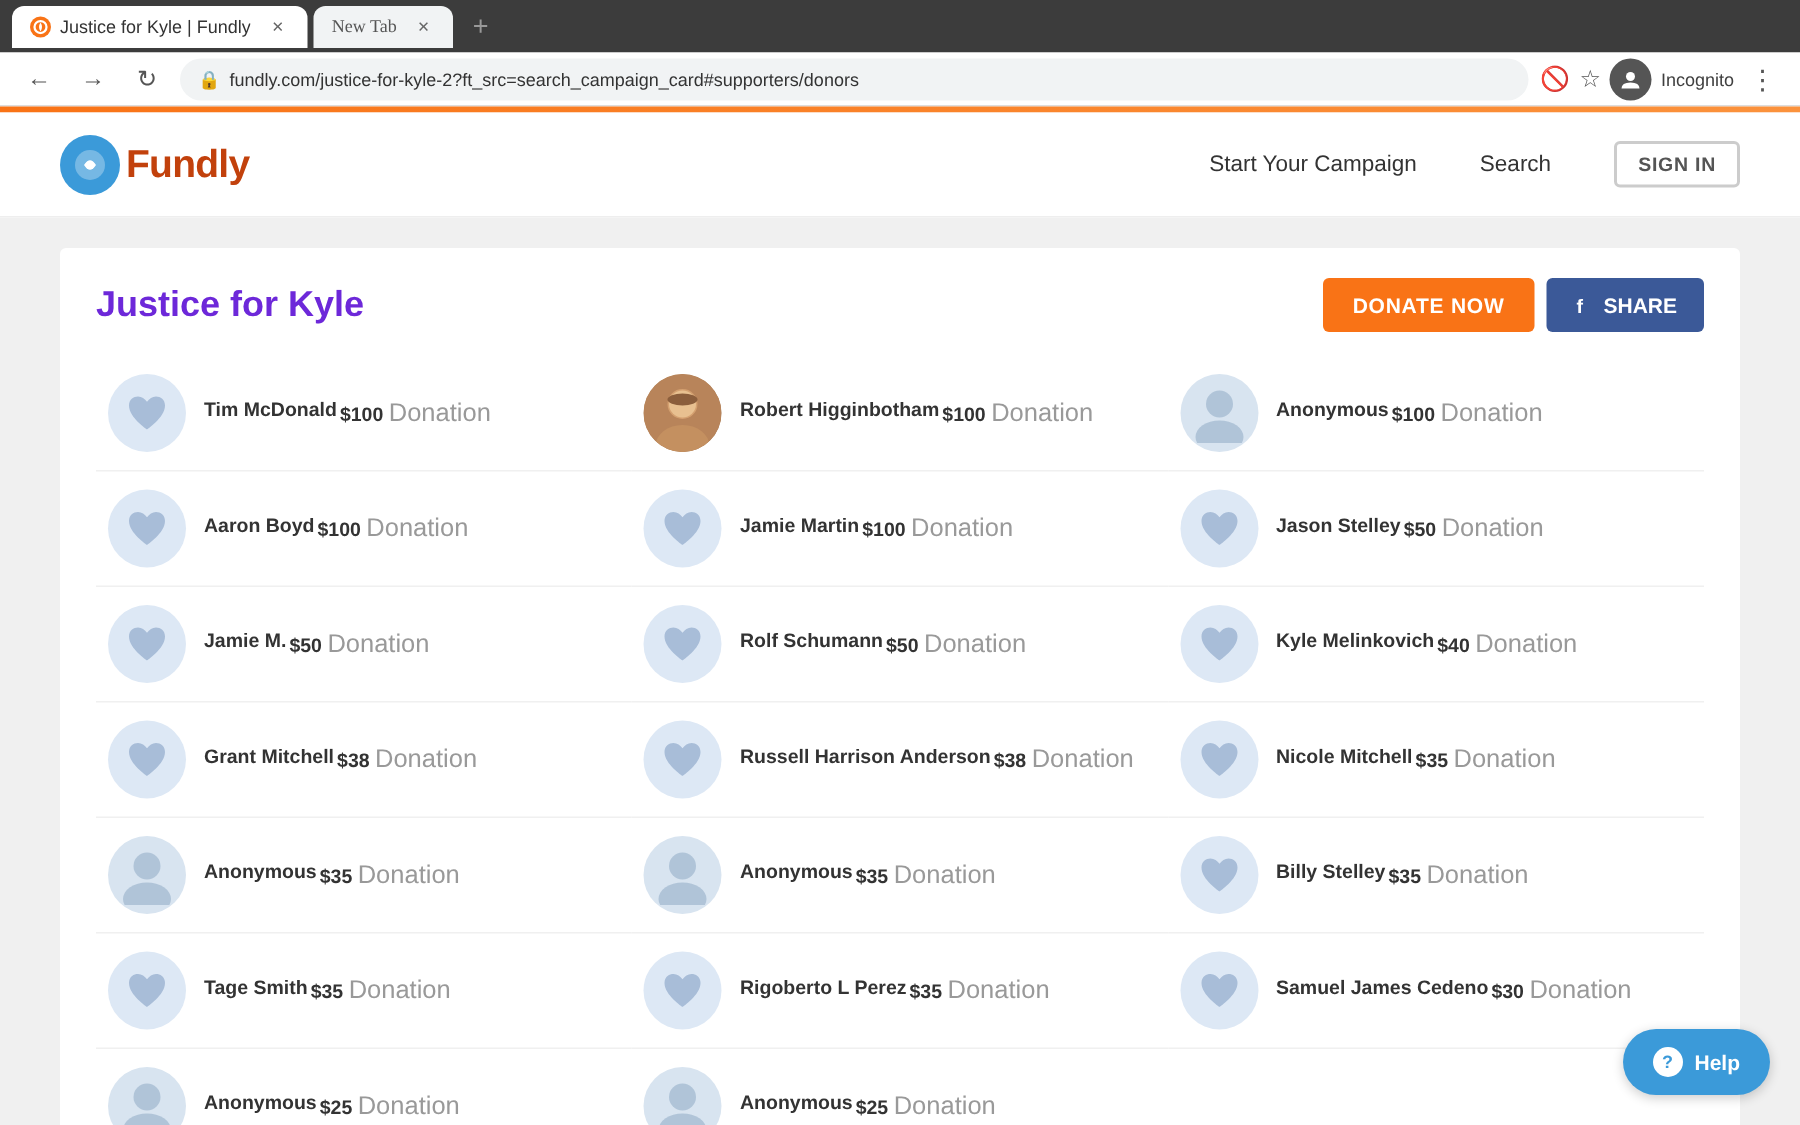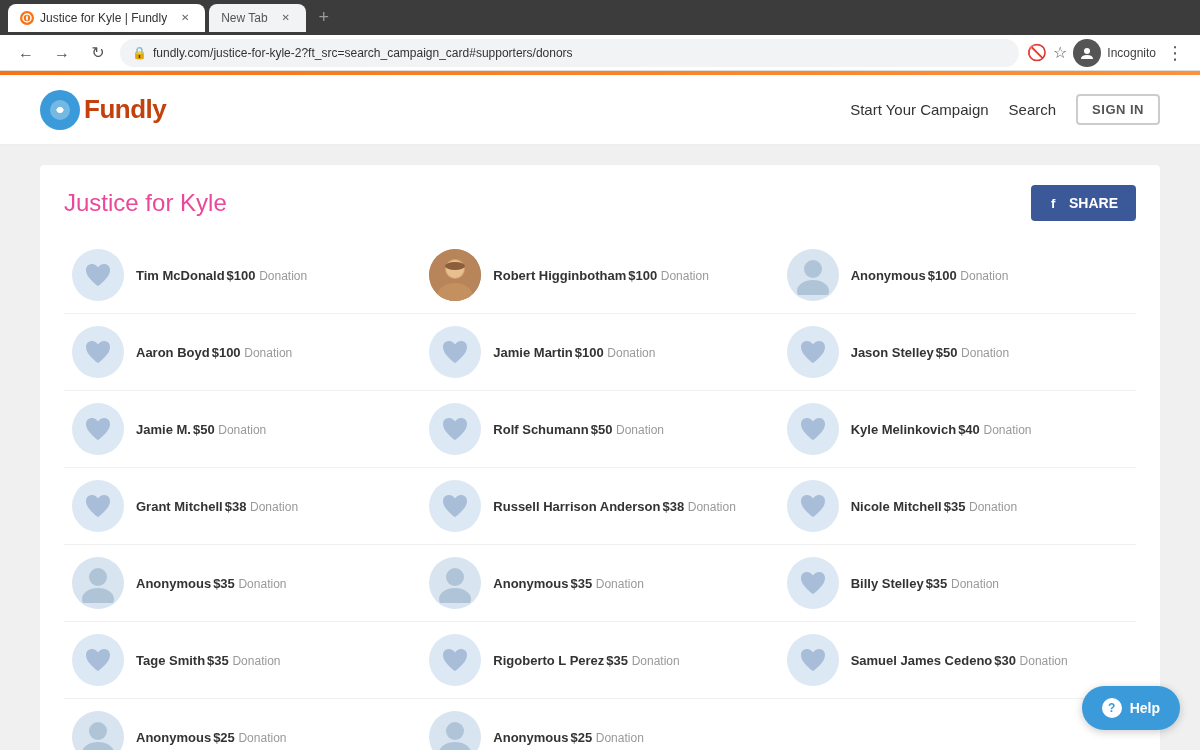--- a/index.html
+++ b/index.html
@@ -24,64 +24,64 @@
     .menu-btn { font-size: 18px; color: #555; cursor: pointer; padding: 4px; }
 
     
     .orange-bar { height: 4px; background: linear-gradient(to right, #f97316, #fb923c); }
 
     
     .site-header { background: white; height: 70px; display: flex; align-items: center; padding: 0 40px; border-bottom: 1px solid #eee; }
     .logo-area { display: flex; align-items: center; gap: 4px; }
     .logo-circle { width: 40px; height: 40px; background: #3b9ad9; border-radius: 50%; display: flex; align-items: center; justify-content: center; color: white; font-size: 18px; font-weight: bold; }
     .logo-text { font-size: 26px; font-weight: bold; color: #c2410c; letter-spacing: -0.5px; }
-    .header-nav { margin-left: auto; display: flex; align-items: center; gap: 20px; }
+    .header-nav { margin-left: auto; display: flex; align-items: center; gap: 42px; }
     .nav-link { font-size: 15px; color: #333; text-decoration: none; cursor: pointer; }
     .sign-in-btn { border: 2px solid #ccc; border-radius: 4px; padding: 6px 14px; font-size: 13px; font-weight: 600; color: #555; cursor: pointer; background: white; letter-spacing: 0.5px; }
 
     
     .page-content { background: #f0f0f0; padding: 20px 40px; height: calc(750px - 35px - 36px - 4px - 70px); overflow-y: auto; }
 
     
     .campaign-card { background: white; border-radius: 4px; padding: 20px 24px; }
     .campaign-header { display: flex; align-items: center; margin-bottom: 16px; }
-    .campaign-title { font-size: 24px; font-weight: normal; color: #ec4899; }
+    .campaign-title { font-size: 24px; font-weight: bold; color: #6d28d9; }
     .action-buttons { margin-left: auto; display: flex; gap: 8px; }
     .donate-btn { background: #f97316; color: white; border: none; border-radius: 4px; padding: 10px 20px; font-size: 14px; font-weight: 700; cursor: pointer; letter-spacing: 0.5px; text-transform: uppercase; }
     .share-btn { background: #3b5998; color: white; border: none; border-radius: 4px; padding: 10px 18px; font-size: 14px; font-weight: 600; cursor: pointer; display: flex; align-items: center; gap: 6px; }
 
     
     .donors-grid { display: grid; grid-template-columns: repeat(3, 1fr); gap: 0; }
     .donor-item { display: flex; align-items: center; padding: 12px 8px; border-bottom: 1px solid #f0f0f0; gap: 12px; }
     .donor-info { display: flex; flex-direction: row; gap: 2px; }
     .donor-name { font-size: 13px; font-weight: 600; color: #333; }
     .donor-amount { font-size: 13px; color: #333; }
     .donor-amount strong { font-weight: 700; }
-    .donation-label { color: #999; font-weight: 400; font-size: 12px; }
+    .donation-label { color: #999; font-weight: 400; font-size: 17px; }
 
     
     .help-btn { position: fixed; bottom: 20px; right: 20px; background: #3b9ad9; color: white; border: none; border-radius: 30px; padding: 12px 20px; font-size: 14px; font-weight: 600; cursor: pointer; display: flex; align-items: center; gap: 8px; box-shadow: 0 2px 8px rgba(0,0,0,0.2); }
     .help-icon { width: 20px; height: 20px; background: white; border-radius: 50%; color: #3b9ad9; display: flex; align-items: center; justify-content: center; font-size: 12px; font-weight: 700; }
   </style>
 </head>
 <body>
 
 <div class="browser-chrome">
   <div class="tab active">
     <div class="tab-favicon">
       <svg width="10" height="10" viewBox="0 0 10 10">
           <circle cx="5" cy="5" r="4" fill="none" stroke="white" stroke-width="1.5"></circle>
           <path d="M5 2 Q7 5 5 8 Q3 5 5 2" fill="white"></path>
         </svg>
     </div>
     <span style="font-size:12px;color:#333;white-space:nowrap;overflow:hidden;text-overflow:ellipsis;max-width:140px;">Justice for Kyle | Fundly</span>
     <div class="tab-close">✕</div>
   </div>
   <div class="tab">
-    <span style="font-size:12px;color:#555;">New Tab</span>
+    <span style="font-size:12px;color:#555;font-family:Liberation Serif, serif;">New Tab</span>
     <div class="tab-close">✕</div>
   </div>
   <div class="new-tab-btn">+</div>
 </div>
 
 <div class="address-bar">
   <div class="nav-btn">←</div>
   <div class="nav-btn">→</div>
   <div class="nav-btn">↻</div>
   <div class="url-bar">
@@ -120,20 +120,21 @@
     <a class="nav-link">Search</a>
     <button class="sign-in-btn">SIGN IN</button>
   </div>
 </div>
 
 <div class="page-content">
   <div class="campaign-card">
     <div class="campaign-header">
       <h1 class="campaign-title">Justice for Kyle</h1>
       <div class="action-buttons">
+        <button class="donate-btn">DONATE NOW</button>
         <button class="share-btn">
           <svg width="14" height="14" viewBox="0 0 14 14">
               <rect width="14" height="14" fill="transparent"></rect>
               <text x="2" y="12" font-size="13" fill="white" font-weight="bold">f</text>
             </svg>
           <span>SHARE</span>
         </button>
       </div>
     </div>
 

